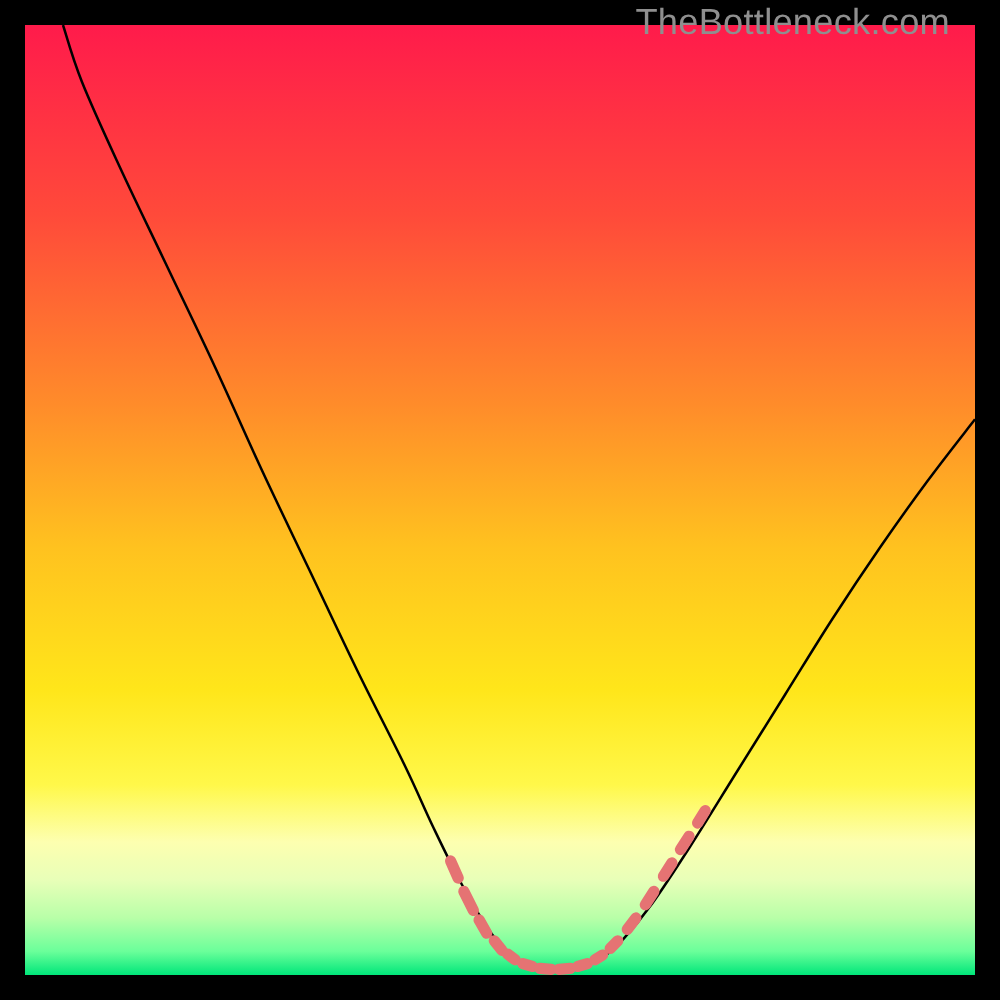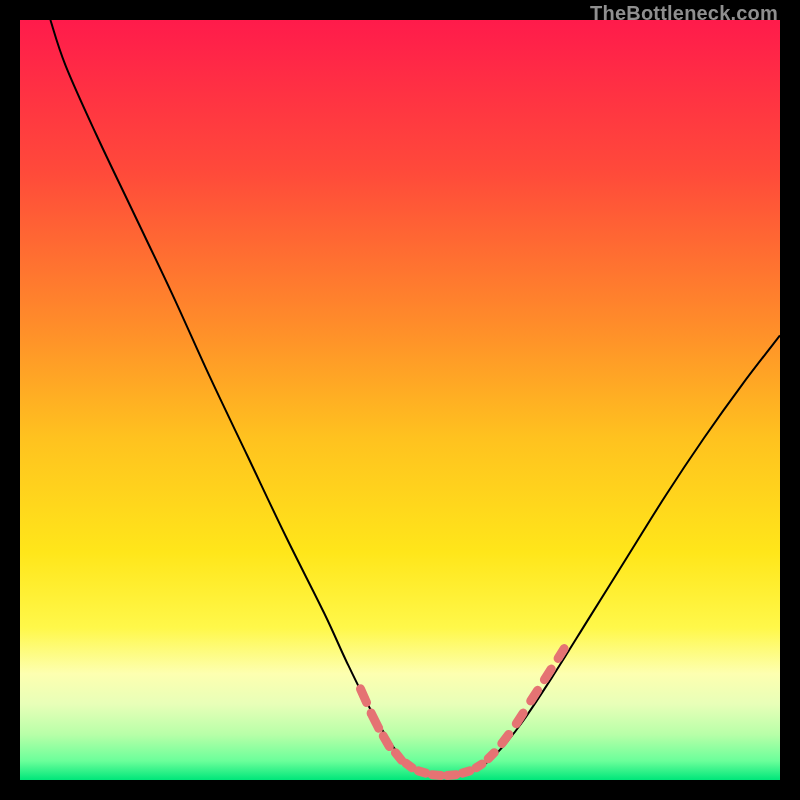--- a/index.html
+++ b/index.html
@@ -21,27 +21,26 @@
   .plot {
     position: absolute;
     left: 0;
     top: 0;
     width: 760px;
     height: 760px;
   }
   .watermark {
     position: absolute;
     top: 2px;
-    right: 22px;
+    right: 40px;
     font-family: Arial, Helvetica, sans-serif;
-    font-size: 20px;
+    font-size: 29px;
     color: #8f8f8f;
     letter-spacing: 0.2px;
     user-select: none;
-    font-weight: bold;
   }
 </style>
 </head>
 <body>
 
 <div class="frame">
   <svg class="plot" viewBox="0 0 760 760" preserveAspectRatio="none">
     <defs>
       <linearGradient id="bg-grad" x1="0" y1="0" x2="0" y2="1">
           <stop offset="0.00%" stop-color="#ff1b4b"></stop>

